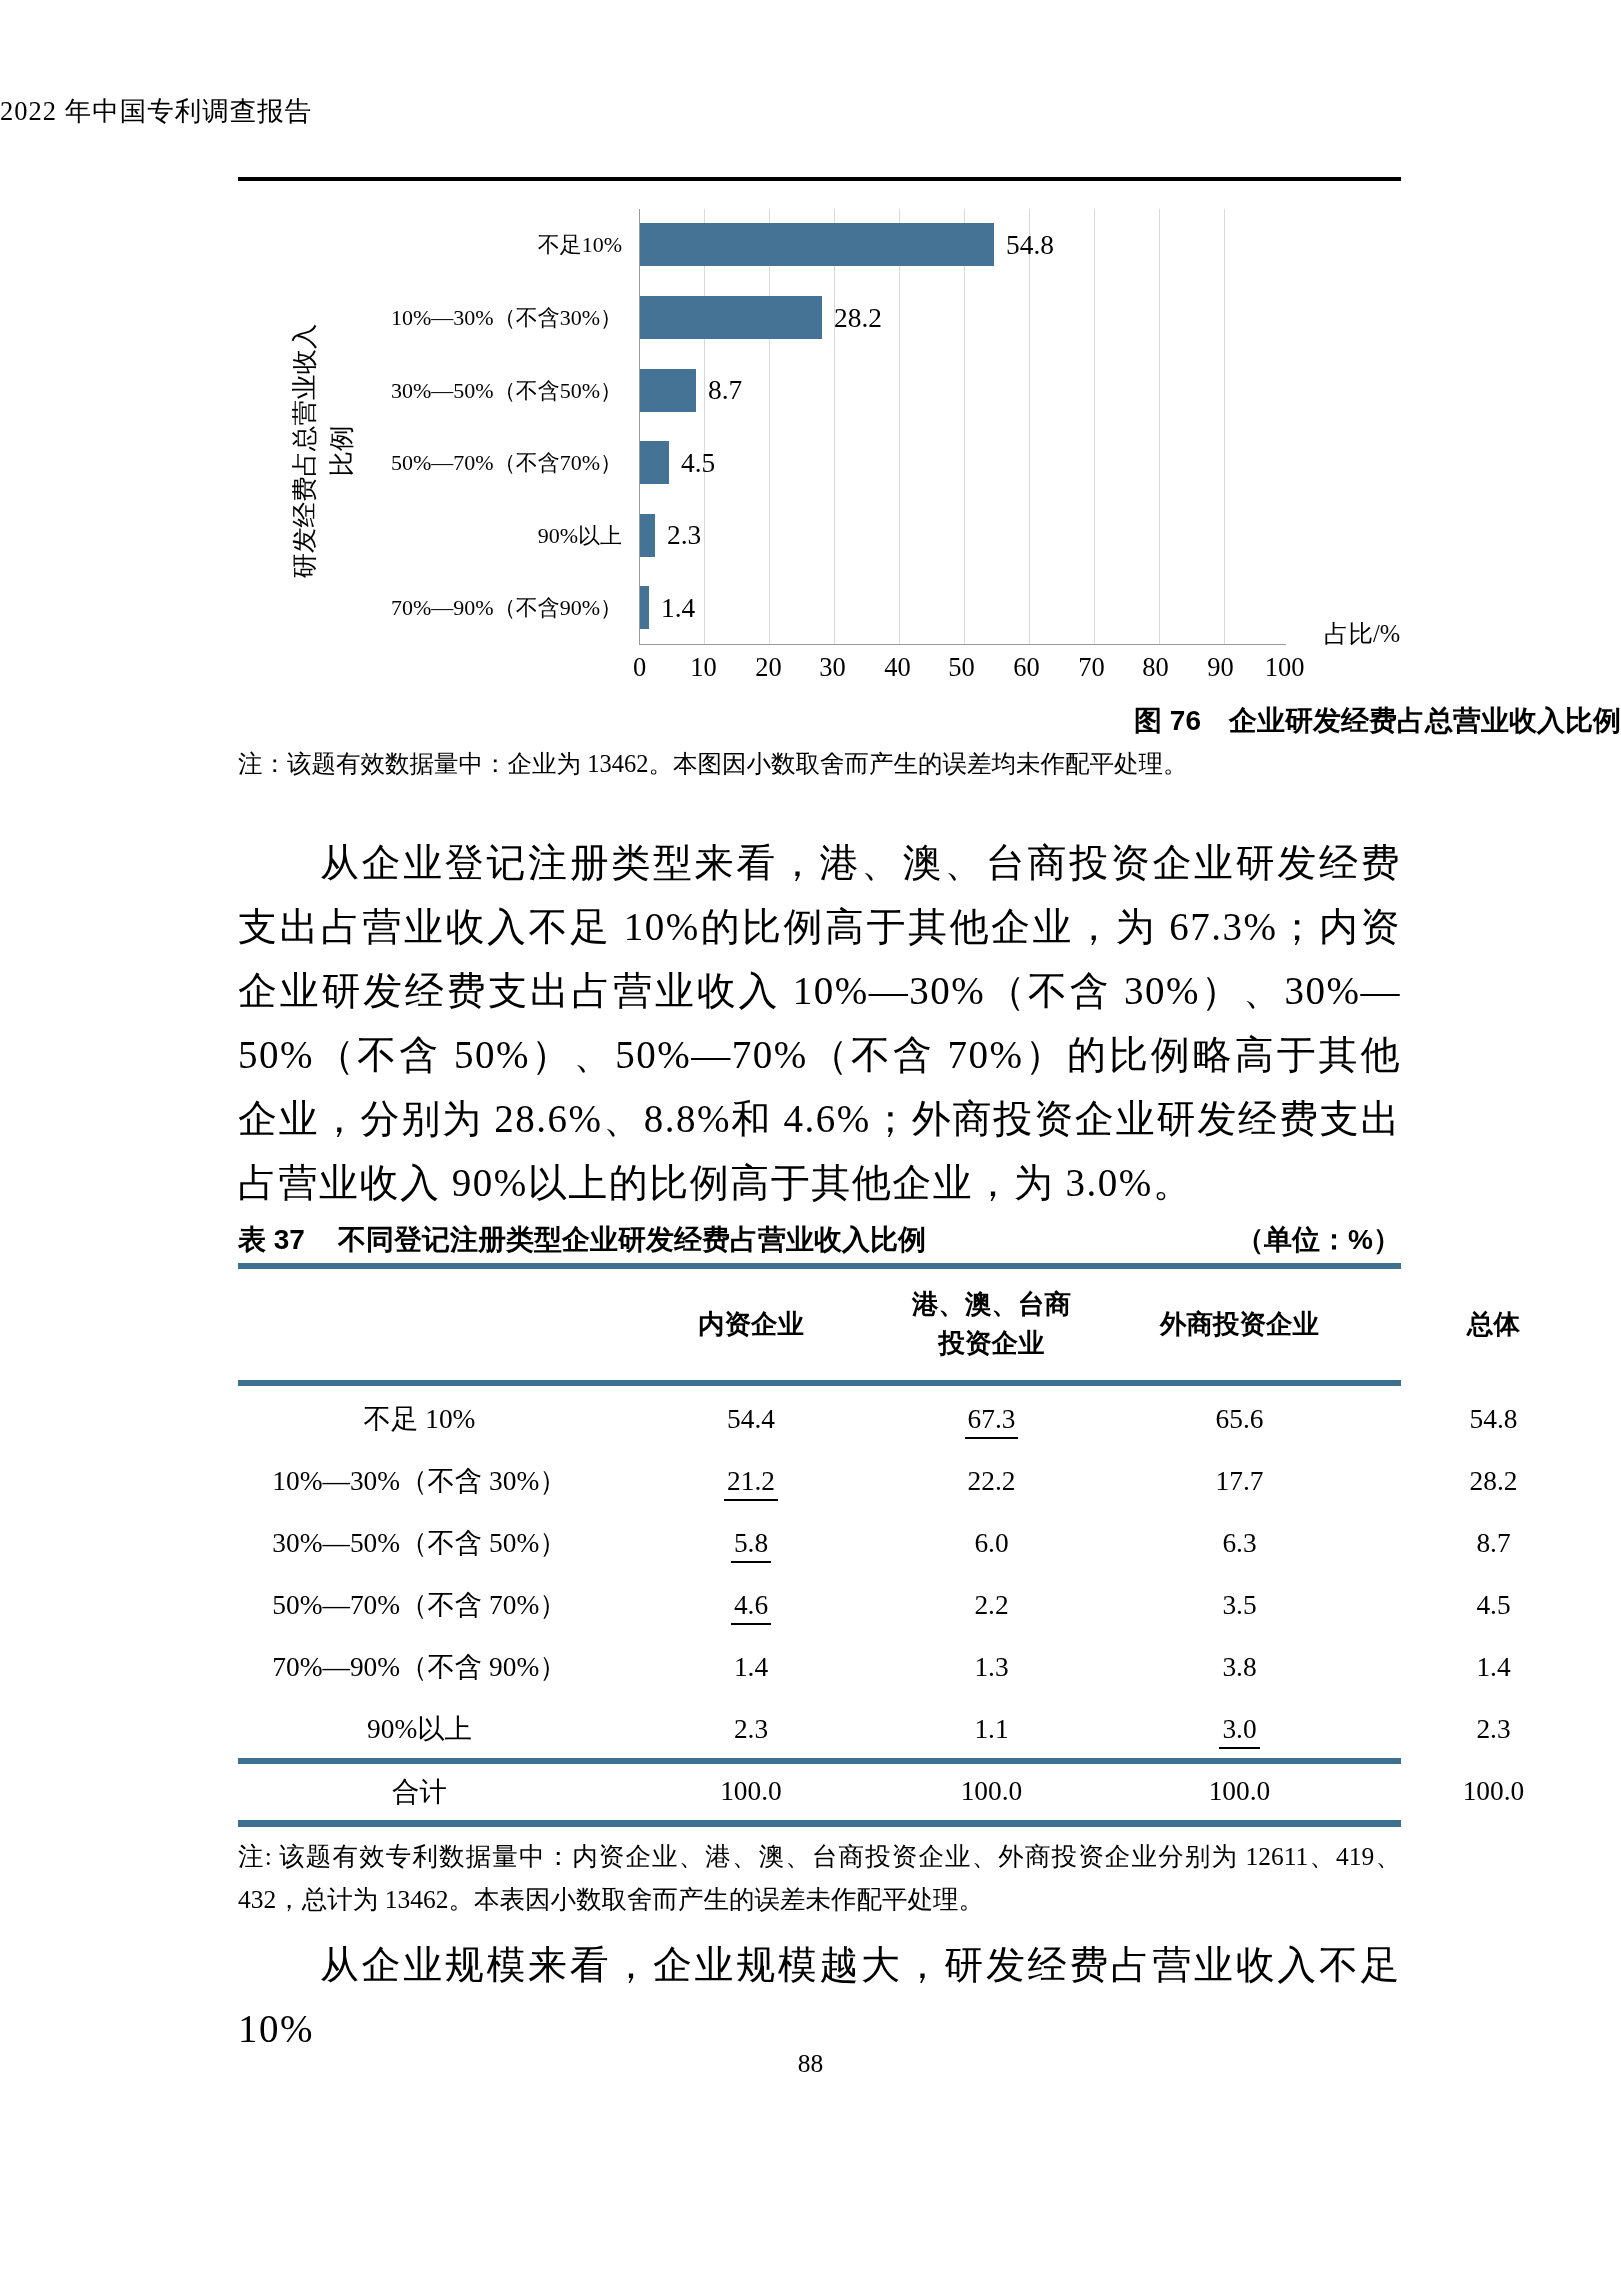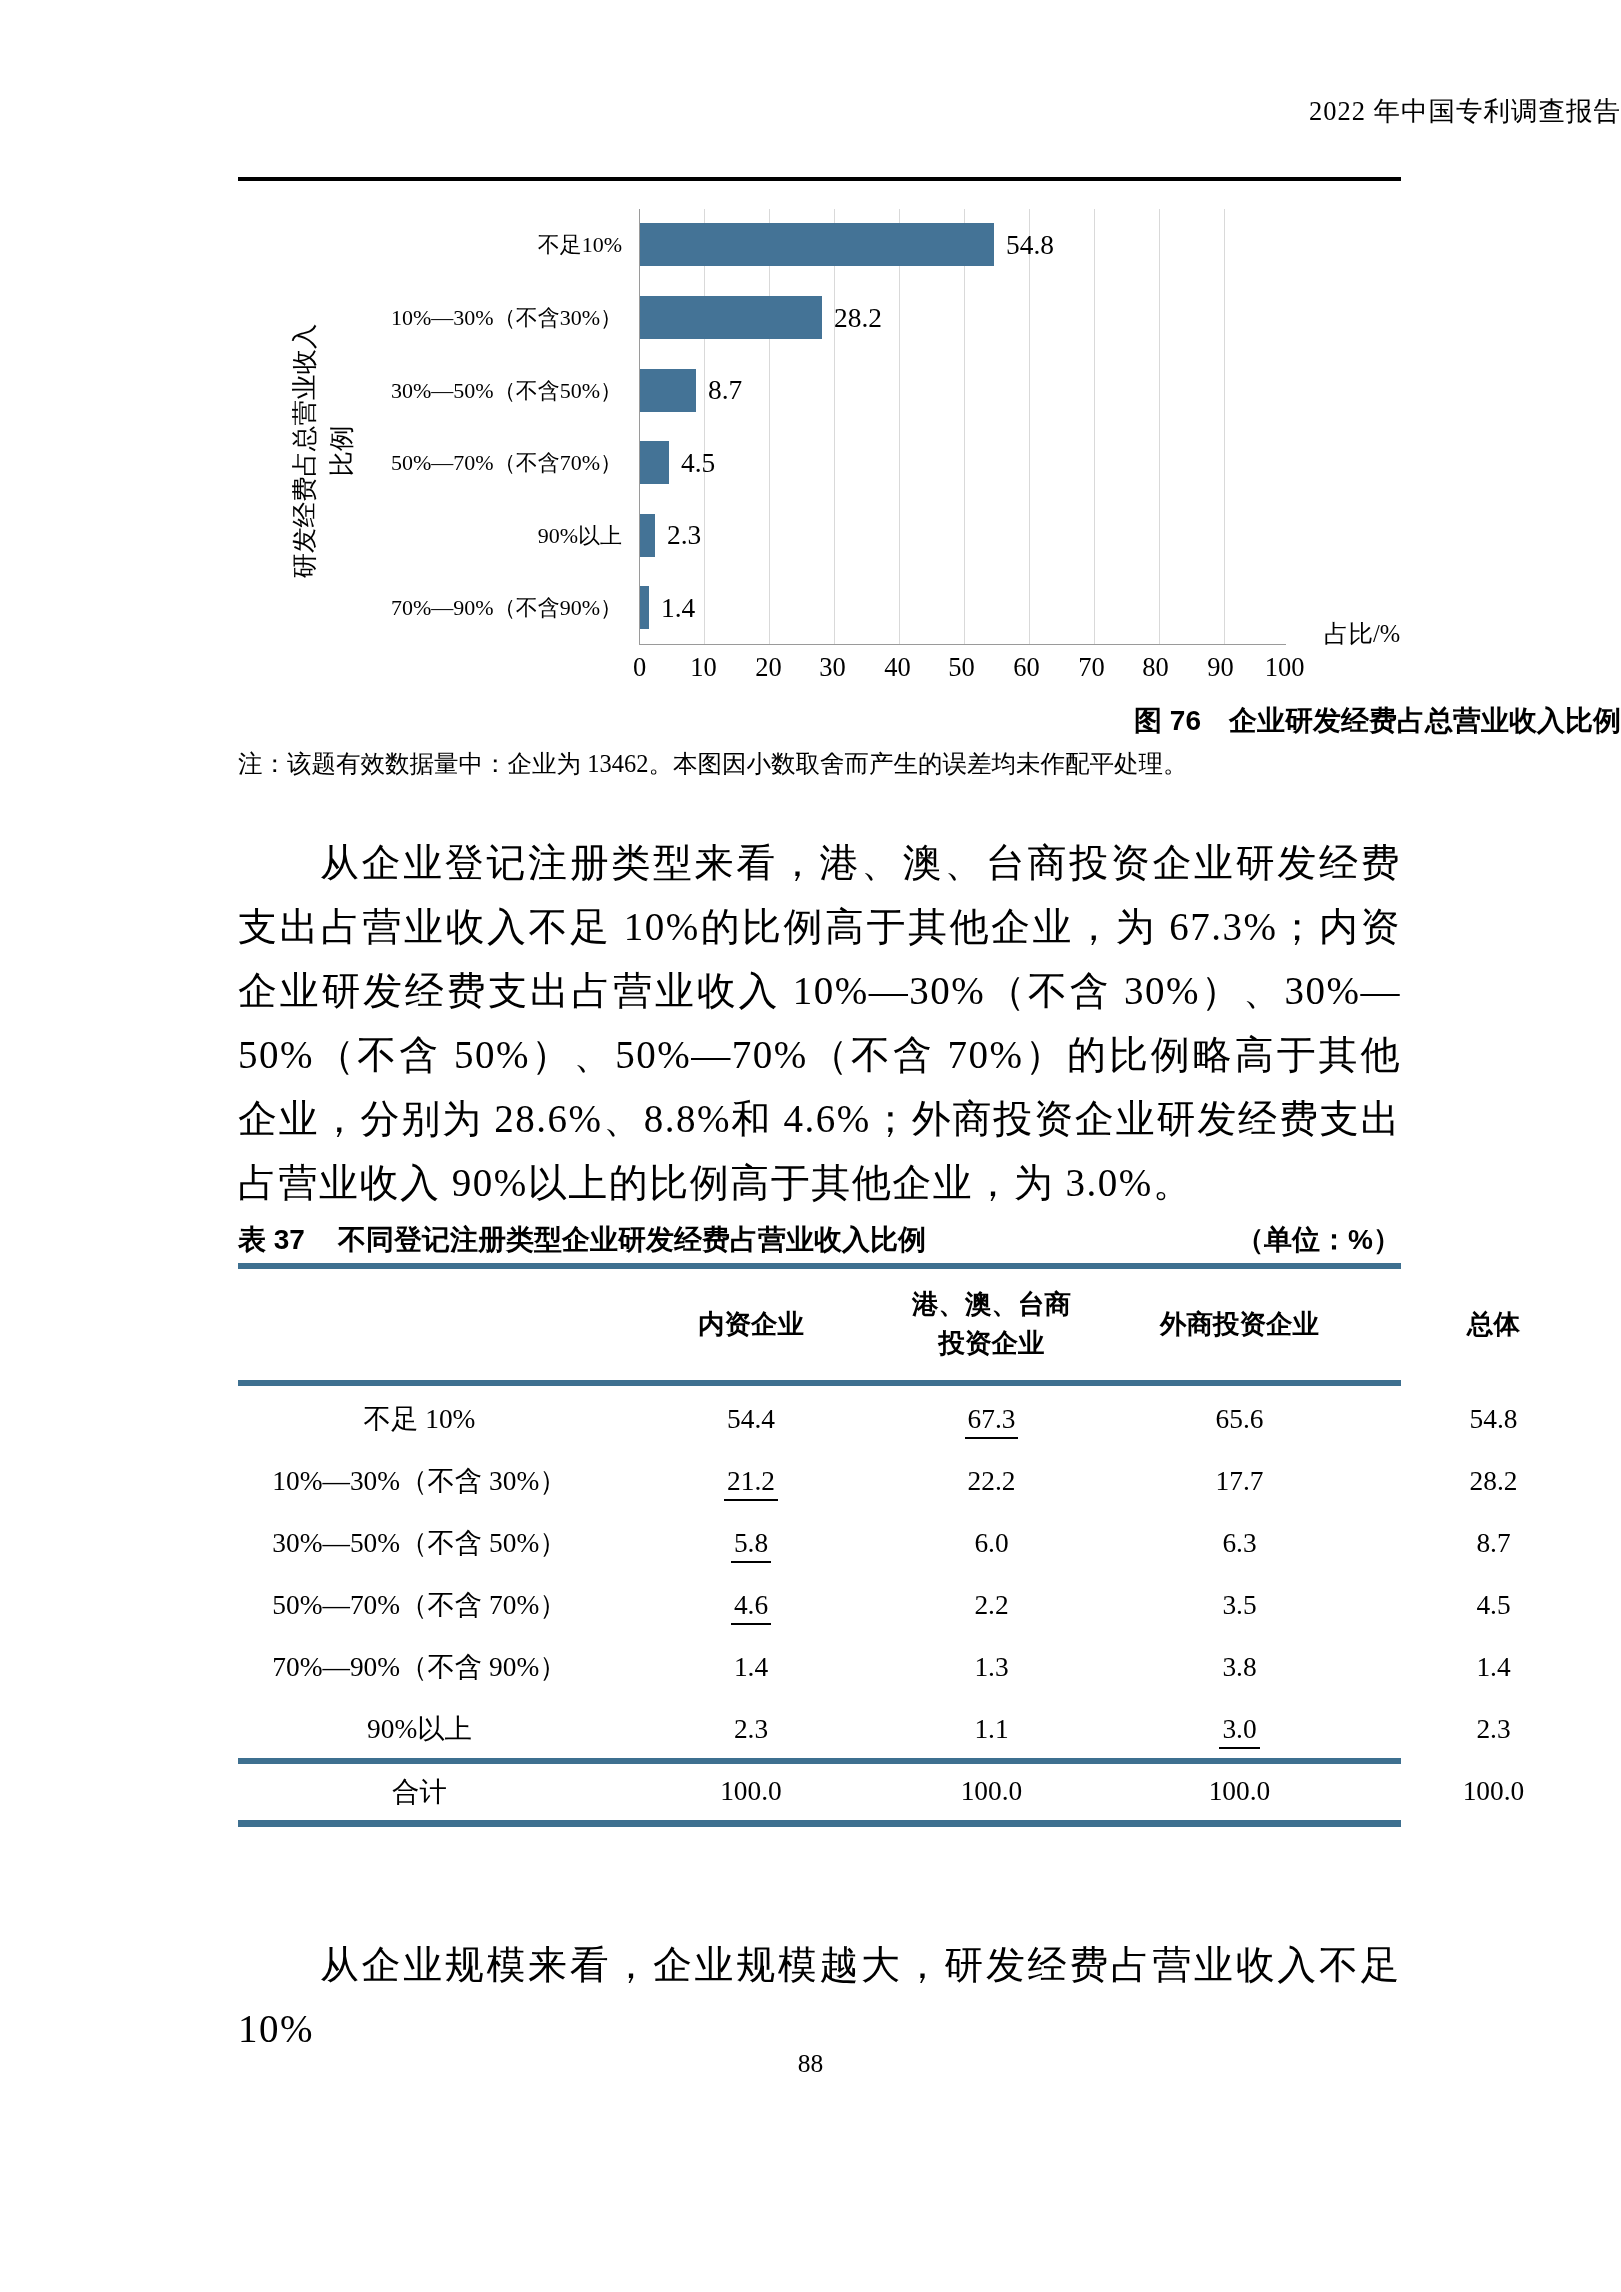--- a/index.html
+++ b/index.html
@@ -2,22 +2,22 @@
 <html><head>
 <meta charset="utf-8">
 <style>
   html,body{margin:0;padding:0;background:#888;}
   .page{
     position:relative;width:1621px;height:2293px;background:#fff;
     font-family:"Liberation Serif","DejaVu Serif",serif;color:#000;
     margin:0 auto;overflow:hidden;
   }
   
-  .hdr-title{position:absolute;top:93px;left:0;right:0;text-align:right;
-    font-size:26.5px;letter-spacing:1px;padding-left:21px;}
+  .hdr-title{position:absolute;top:93px;left:0;right:0;text-align:left;
+    font-size:26.5px;letter-spacing:1px;}
   .hdr-rule{position:absolute;left:238px;top:177px;width:1163px;height:3.9px;background:#000;}
 
   
   .chart{position:absolute;left:238px;top:201px;width:1163px;height:495px;}
   .ylabel{position:absolute;left:-72px;top:213px;width:314px;height:74px;
     transform:rotate(-90deg);text-align:center;font-size:25.5px;line-height:37px;}
   .plot{position:absolute;left:401px;top:7.8px;width:646px;height:435px;
     border-left:1px solid #9a9a9a;border-bottom:1px solid #9a9a9a;
     background-image:repeating-linear-gradient(to right,
       transparent 0px,transparent 64px,#d9d9d9 64px,#d9d9d9 65px);}
@@ -171,18 +171,19 @@
     </div>
   <div class="rule r3" style="background: rgb(62, 112, 144);"></div>
   <div class="trow ttotal">
       <div class="">合计</div>
       <div class="">100.0</div>
       <div class="">100.0</div>
       <div class="">100.0</div>
       <div class="">100.0</div>
     </div>
   <div class="rule r4" style="background: rgb(62, 112, 144);"></div>
+  <div class="tbl-note">注: 该题有效专利数据量中：内资企业、港、澳、台商投资企业、外商投资企业分别为 12611、419、432，总计为 13462。本表因小数取舍而产生的误差未作配平处理。</div>
 
   <div class="para p2">从企业规模来看，企业规模越大，研发经费占营业收入不足 10%</div>
 
   <div class="pagenum">88</div>
 </div>
 
 
 </body></html>

